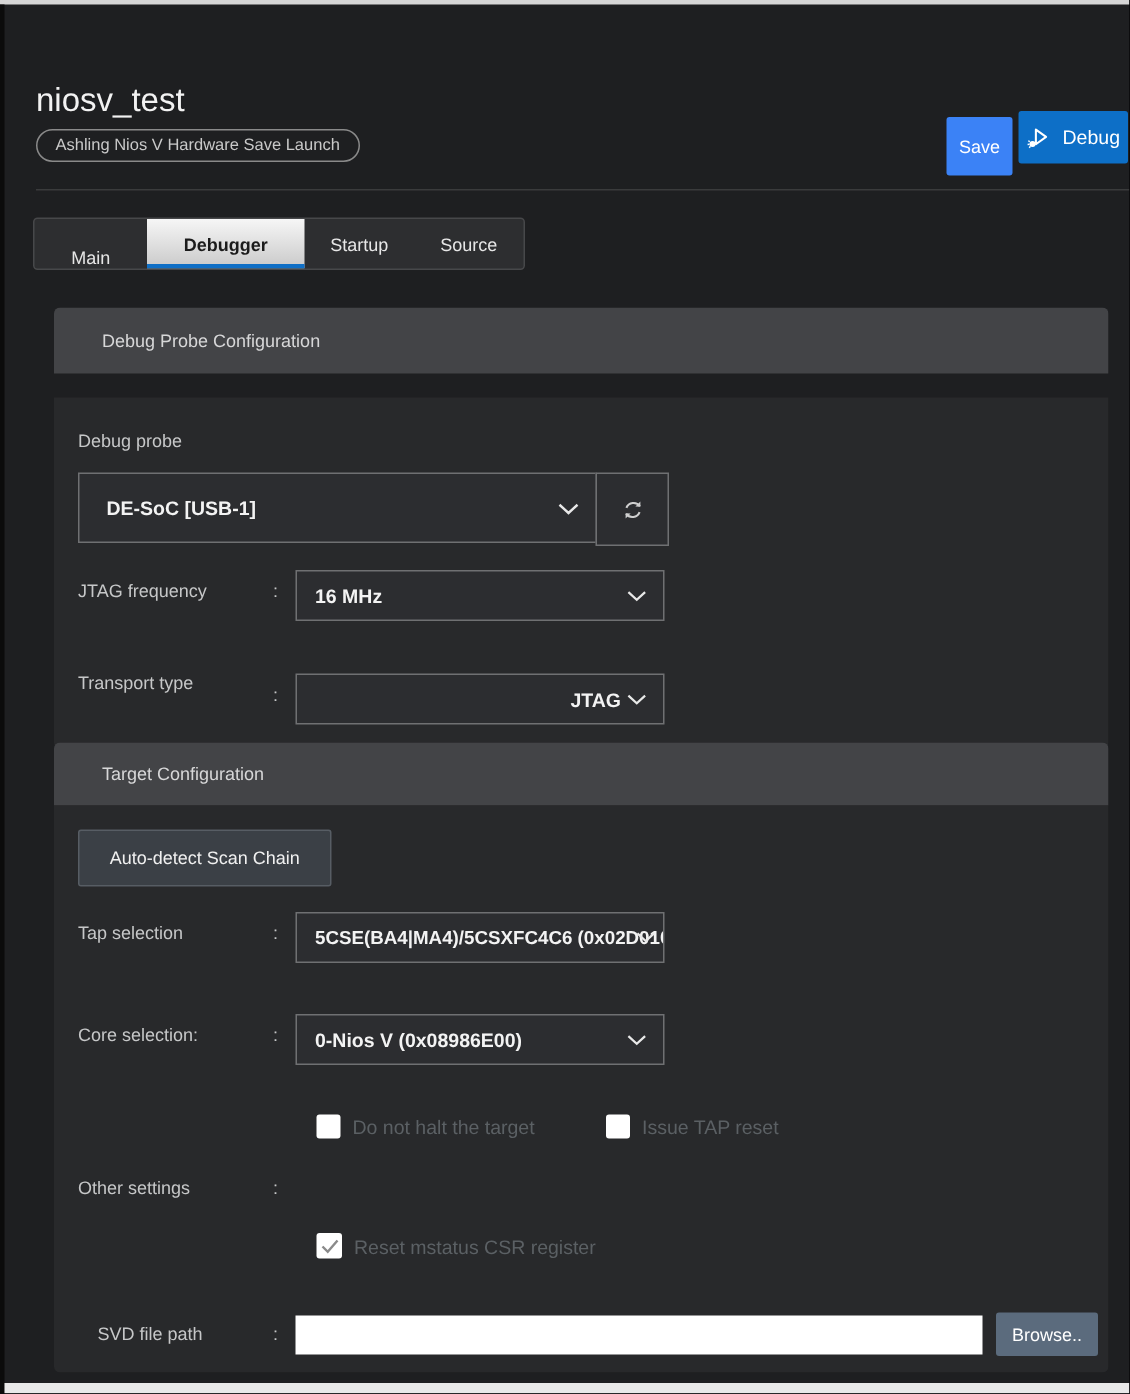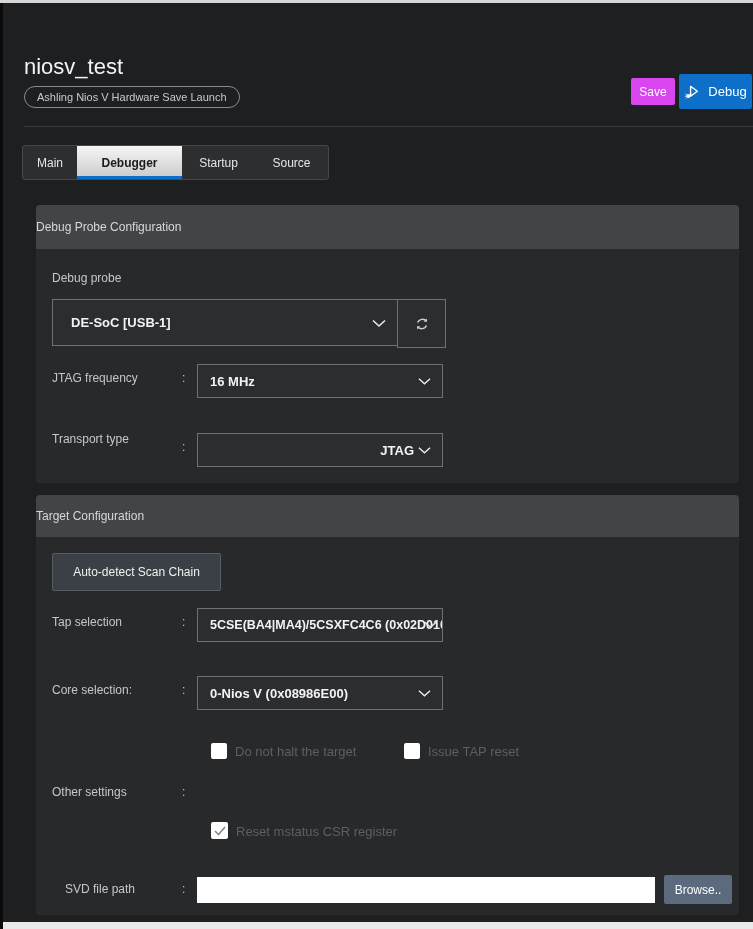--- a/index.html
+++ b/index.html
@@ -13,21 +13,21 @@
   .top-edge{left:0;top:0;width:753px;height:3px;background:#d6d6d6;}
   .left-edge{left:0;top:3px;width:3px;height:926px;background:#0b0b0b;}
   .bottom-track{left:3px;top:922px;width:750px;height:7px;background:#e9e9e9;}
   
   .page-title{left:24px;top:54px;font-size:22px;color:#f2f2f2;}
   .type-badge{
     left:24px;top:86px;height:22px;line-height:20px;padding:0 12px;
     border:1px solid #8a8a8a;border-radius:11px;font-size:11px;color:#c9c9c9;
   }
   .save-btn{
-    left:631px;top:78px;width:44px;height:27px;background:#d946ef;border-radius:2px;
+    left:631px;top:78px;width:44px;height:39px;background:#3b82f6;border-radius:2px;
     display:flex;align-items:center;justify-content:center;font-size:12px;color:#fff;cursor:pointer;
   }
   .debug-btn{
     left:679px;top:74px;width:73px;height:35px;background:#0d6fc7;border-radius:2px;
     display:flex;align-items:center;justify-content:center;gap:7px;font-size:13px;color:#fff;cursor:pointer;
   }
   .hdr-divider{left:24px;top:126px;width:729px;height:1px;background:#3a3b3c;}
   
   .tab-bar{
     left:22px;top:145px;height:35px;display:flex;background:#2d2e30;
@@ -38,21 +38,21 @@
     font-size:12px;color:#e6e6e6;cursor:pointer;box-sizing:border-box;
   }
   .tab.active{
     background:linear-gradient(#f6f6f6,#c9c9c9);color:#1b1b1b;font-weight:bold;
   }
   .tab-underline{position:absolute;left:0;right:0;bottom:0;height:3px;background:#0f6fc6;}
   
   .card{left:36px;width:703px;border-radius:4px;overflow:hidden;}
   .card-header{
     height:44px;background:#434447;display:flex;align-items:center;
-    padding-left:0;font-size:12px;color:#d7d7d8;
+    padding-left:32px;font-size:12px;color:#d7d7d8;
   }
   .card-body{position:relative;background:#28292b;}
   .field-label{position:absolute;font-size:12px;color:#c6c7c8;white-space:nowrap;}
   .colon{position:absolute;left:146px;font-size:12px;color:#c6c7c8;}
   .select{
     position:absolute;display:flex;align-items:center;background:#2c2d30;
     border:1px solid #6f7072;color:#f3f3f3;font-size:13px;font-weight:600;
     padding:0 28px 0 18px;box-sizing:border-box;white-space:nowrap;overflow:hidden;cursor:pointer;
   }
   .select .chev{position:absolute;right:11px;top:50%;transform:translateY(-50%);}
@@ -108,40 +108,40 @@
         <circle cx="4.1" cy="12.2" r="1.9" fill="#ffffff"></circle>
         <path d="M2.4 10.8 L1.4 10.2 M2.2 12.4 L1.0 12.5 M2.8 13.7 L2.0 14.6" stroke="#ffffff" stroke-width="0.9"></path>
       </svg>
     </span>
     <span>Debug</span>
   </div>
 
   <div class="abs hdr-divider"></div>
 
   <div class="abs tab-bar">
-    <div class="tab" style="width:54px;">
+    <div class="tab" style="width:75px;align-items:flex-end;">
       <span>Main</span>
     </div>
     <div class="tab active" style="width:105px;">
       <span>Debugger</span>
       <div class="tab-underline"></div>
     </div>
     <div class="tab" style="width:73px;">
       <span>Startup</span>
     </div>
     <div class="tab" style="width:73px;">
       <span>Source</span>
     </div>
   </div>
 
   <div class="abs card" style="top:205px;">
     <div class="card-header">
       <span>Debug Probe Configuration</span>
     </div>
-    <div class="card-body" style="height:234px;">
+    <div class="card-body" style="height:234px;margin-top:16px;">
 
       <div class="field-label" style="left:16px;top:22px;">Debug probe</div>
 
       <div class="select" style="left:16px;top:50px;width:346px;height:47px;">
         <span>DE-SoC [USB-1]</span>
         <span class="chev">
           <svg width="14" height="8" viewBox="0 0 14 8">
               <polyline points="1,1 7,6.5 13,1" fill="none" stroke="#e8e8e8" stroke-width="1.6"></polyline>
             </svg>
         </span>

